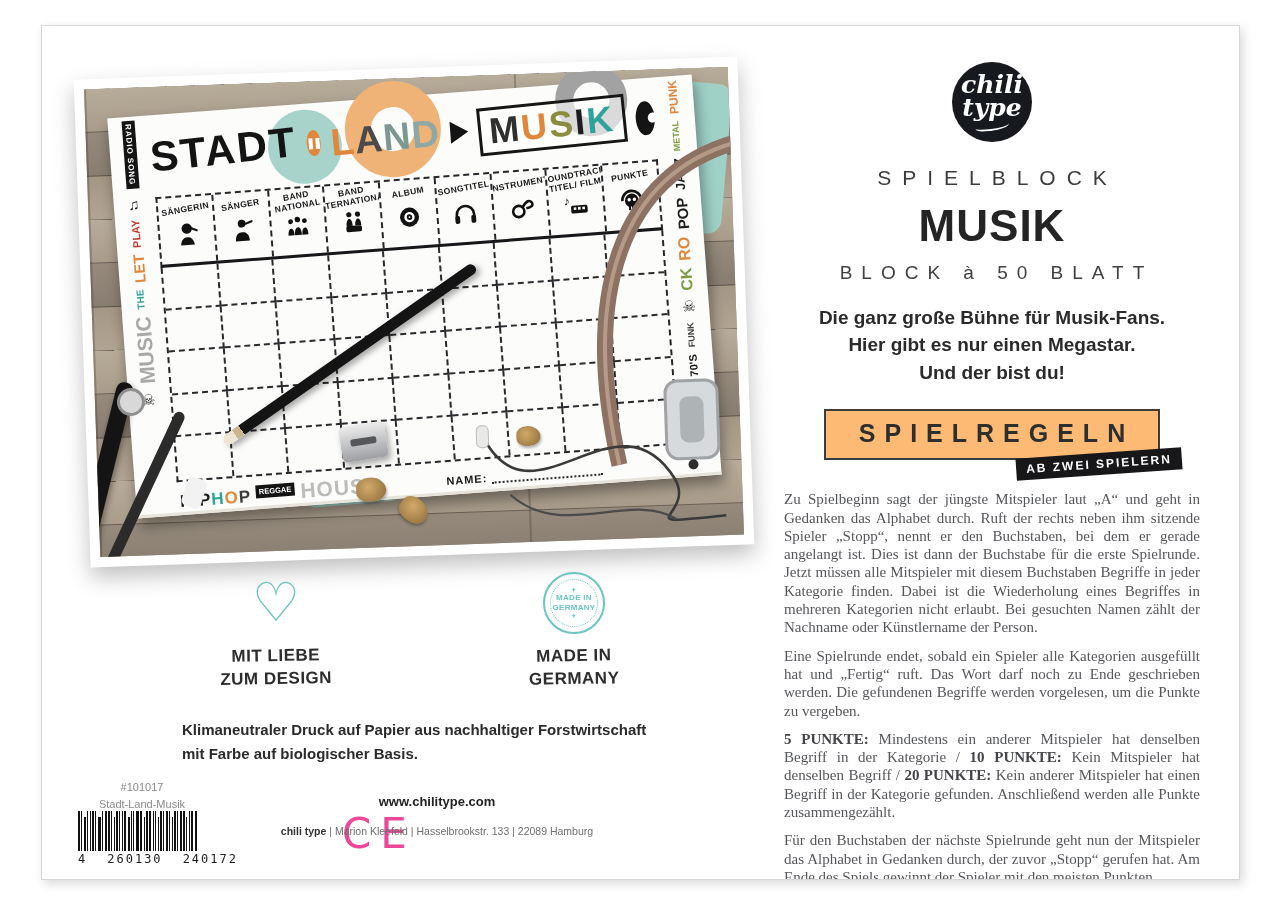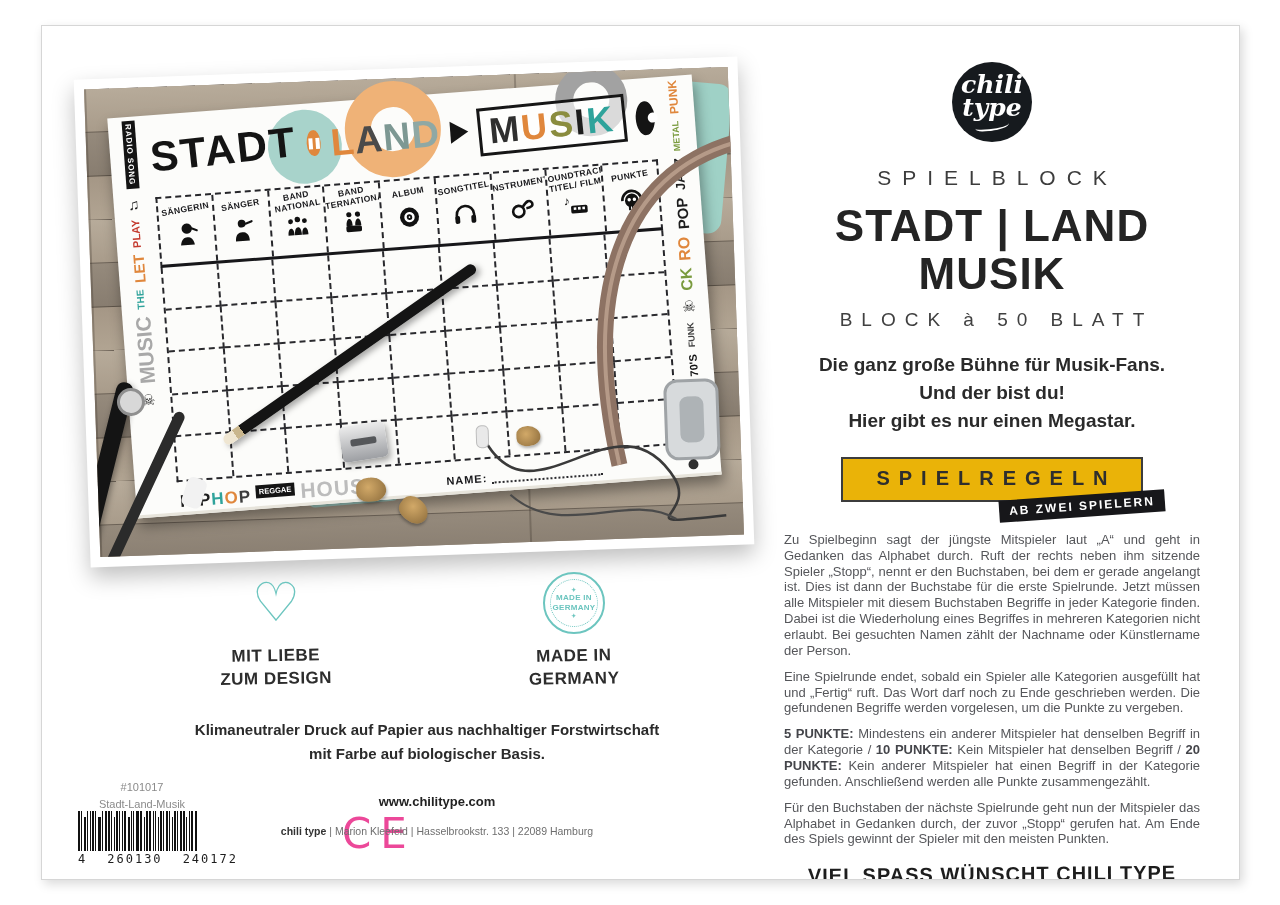--- a/index.html
+++ b/index.html
@@ -144,21 +144,21 @@
   .badge{width:58px;height:58px;border-radius:50%;border:2px solid #6cc5bf;display:flex;
     align-items:center;justify-content:center;position:relative;}
   .badge-in{width:46px;height:46px;border-radius:50%;border:1px dotted #6cc5bf;display:flex;
     flex-direction:column;align-items:center;justify-content:center;color:#6cc5bf;
     font-size:8px;font-weight:700;line-height:1.2;letter-spacing:.3px;}
   .badge-star{color:#6cc5bf;font-size:6px;line-height:1;}
   .f-label{margin-top:10px;font-size:17px;font-weight:700;letter-spacing:.5px;color:#2d2d2d;
     line-height:1.35;transform:rotate(-1deg);}
 
   
-  .climate{position:absolute;left:140px;top:692px;width:490px;text-align:center;
+  .climate{position:absolute;left:140px;top:692px;width:490px;text-align:left;
     font-size:15px;font-weight:700;color:#2b2b2b;line-height:1.6;}
 
   
   .sku{position:absolute;left:30px;top:753px;width:140px;text-align:center;font-size:11px;
     color:#8a8a8a;line-height:1.5;}
   .barcode{position:absolute;left:36px;top:785px;width:160px;}
   .bars{display:flex;align-items:flex-end;height:40px;}
   .bars i{display:block;background:#111;height:100%;margin-right:1.4px;}
   .bars i.short{height:86%;}
   .bdigits{display:flex;justify-content:space-between;font-size:12px;color:#1d1d1d;
@@ -180,25 +180,25 @@
   .logo .swash{width:34px;height:8px;border-bottom:2px solid #fff;border-radius:0 0 60% 40%;
     transform:rotate(-6deg);margin-top:2px;}
   .kicker{margin-top:24px;font-size:21px;letter-spacing:11px;color:#3c3c3c;font-weight:400;
     text-indent:11px;}
   .big-title{margin-top:12px;font-size:44px;font-weight:800;color:#242424;letter-spacing:1px;
     line-height:1.08;}
   .subtitle{margin-top:12px;font-size:19px;letter-spacing:9px;color:#404040;font-weight:300;
     text-indent:9px;}
   .tagline{margin-top:20px;font-size:19px;font-weight:700;color:#2a2a2a;line-height:1.47;}
   .rules-box-wrap{margin-top:22px;display:inline-block;position:relative;}
-  .rules-box{border:2px solid #3c3c3c;padding:8px 24px 10px;font-size:20px;letter-spacing:9px;
-    font-weight:600;color:#2e2e2e;text-indent:9px;background:#eab308;}
+  .rules-box{border:2px solid #3c3c3c;padding:8px 24px 10px;font-size:25px;letter-spacing:9px;
+    font-weight:600;color:#2e2e2e;text-indent:9px;background:#fdba74;}
   .rules-badge{position:absolute;right:-22px;bottom:-15px;background:#17171a;color:#fff;
     font-size:12px;font-weight:700;letter-spacing:2px;padding:4px 10px;transform:rotate(-4deg);}
-  .rules-text{margin-top:30px;text-align:justify;font-size:13px;line-height:1.22;color:#55565a;}
+  .rules-text{margin-top:30px;text-align:justify;font-size:15px;line-height:1.22;color:#55565a;font-family:Liberation Serif, serif;}
   .rules-text p{margin:0 0 10px 0;}
   .rules-text b{color:#44454a;}
   .signoff{margin-top:16px;font-size:20px;font-weight:700;letter-spacing:1px;color:#1d1d1d;
     transform:rotate(-.5deg);}
 </style>
 </head>
 <body>
 
 <div class="card">
 
@@ -520,28 +520,27 @@
   </div>
 
   <div class="right-panel">
     <div class="logo">
       <span class="l1">chili</span>
       <span class="l2">type</span>
       <span class="swash"></span>
     </div>
     <div class="kicker">SPIELBLOCK</div>
     <div class="big-title">
-      <div>STADT | LAND</div>
       <div>MUSIK</div>
     </div>
     <div class="subtitle">BLOCK à 50 BLATT</div>
     <div class="tagline">
       <div>Die ganz große Bühne für Musik-Fans.</div>
+      <div>Hier gibt es nur einen Megastar.</div>
       <div>Und der bist du!</div>
-      <div>Hier gibt es nur einen Megastar.</div>
     </div>
     <div class="rules-box-wrap">
       <div class="rules-box">SPIELREGELN</div>
       <div class="rules-badge">AB ZWEI SPIELERN</div>
     </div>
     <div class="rules-text">
       <p>Zu Spielbeginn sagt der jüngste Mitspieler laut „A“ und geht in Gedanken das Alphabet durch. Ruft der rechts neben ihm sitzende Spieler „Stopp“, nennt er den Buchstaben, bei dem er gerade angelangt ist. Dies ist dann der Buchstabe für die erste Spielrunde. Jetzt müssen alle Mitspieler mit diesem Buchstaben Begriffe in jeder Kategorie finden. Dabei ist die Wiederholung eines Begriffes in mehreren Kategorien nicht erlaubt. Bei gesuchten Namen zählt der Nachname oder Künstlername der Person.</p>
       <p>Eine Spielrunde endet, sobald ein Spieler alle Kategorien ausgefüllt hat und „Fertig“ ruft. Das Wort darf noch zu Ende geschrieben werden. Die gefundenen Begriffe werden vorgelesen, um die Punkte zu vergeben.</p>
       <p><b>5 PUNKTE:</b><span> Mindestens ein anderer Mitspieler hat denselben Begriff in der Kategorie / </span><b>10 PUNKTE:</b><span> Kein Mitspieler hat denselben Begriff / </span><b>20 PUNKTE:</b><span> Kein anderer Mitspieler hat einen Begriff in der Kategorie gefunden. Anschließend werden alle Punkte zusammengezählt.</span></p>
       <p>Für den Buchstaben der nächste Spielrunde geht nun der Mitspieler das Alphabet in Gedanken durch, der zuvor „Stopp“ gerufen hat. Am Ende des Spiels gewinnt der Spieler mit den meisten Punkten.</p>

